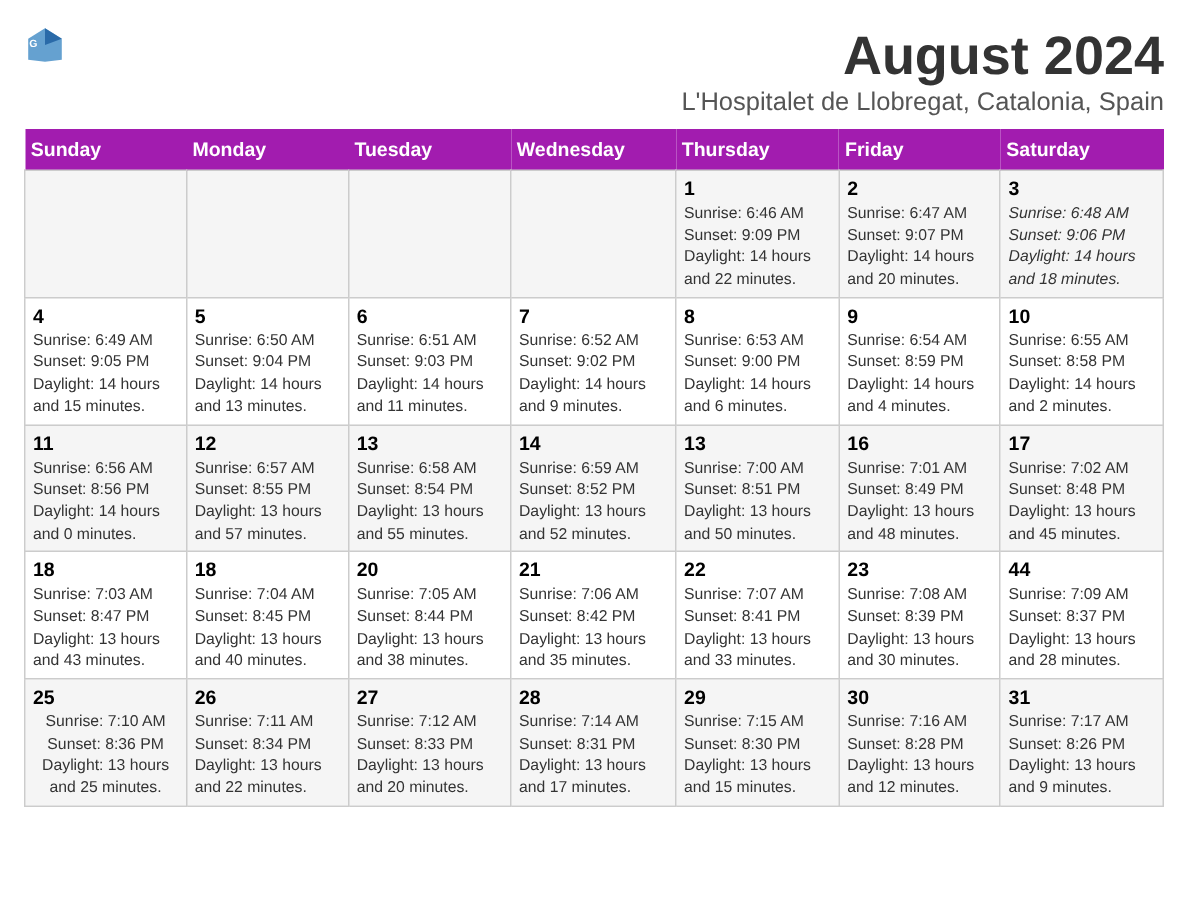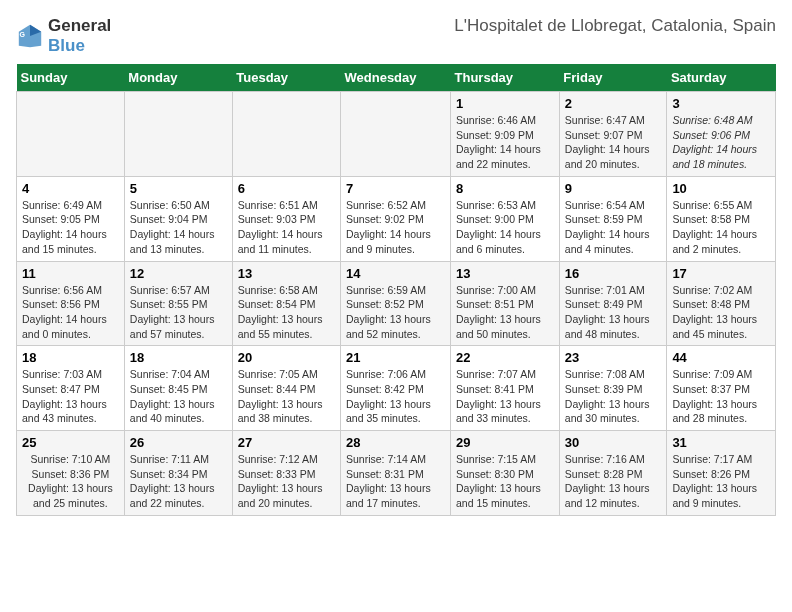--- a/index.html
+++ b/index.html
@@ -36,21 +36,21 @@
     .subtitle {
       font-size: 17px;
       color: #555;
     }
     table {
       width: 100%;
       border-collapse: collapse;
       font-size: 11px;
     }
     thead tr th {
-      background-color: #15803d;
+      background-color: #a21caf;
       color: #fff;
       padding: 6px 4px;
       text-align: left;
       font-size: 13px;
       font-weight: bold;
     }
     tbody tr td {
       border: 1px solid #ccc;
       vertical-align: top;
       padding: 4px 5px;
@@ -81,26 +81,23 @@
 </head>
 <body>
 
 <div class="header-section">
   <div class="logo">
     <svg class="logo-icon" viewBox="0 0 40 40">
       <polygon points="20,4 36,14 36,34 20,36 4,34 4,14" fill="#4a90c8" opacity="0.85"></polygon>
       <polygon points="20,4 36,14 20,20" fill="#2a6aa8"></polygon>
       <text x="5" y="22" font-size="10" fill="white" font-weight="bold">G</text>
     </svg>
-    <div>
-      <div style="font-size:17px;font-weight:bold;color:#333;">General</div>
-      <div style="font-size:17px;font-weight:bold;color:#4a90c8;">Blue</div>
-    </div>
   </div>
   <div class="title-block">
+    <div class="main-title">August 2024</div>
     <div class="subtitle">L'Hospitalet de Llobregat, Catalonia, Spain</div>
   </div>
 </div>
 
 <table>
   <thead>
     <tr>
 
     <th>Sunday</th>
         <th>Monday</th>

